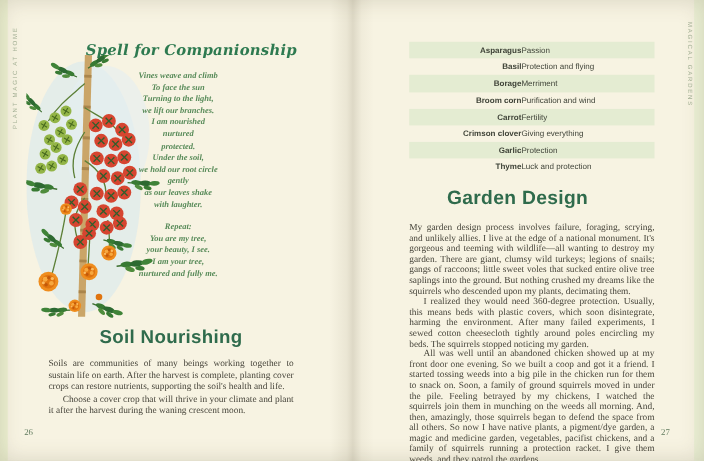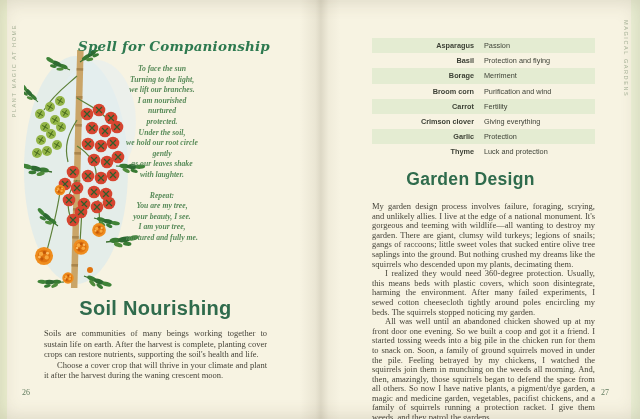--- a/index.html
+++ b/index.html
@@ -23,29 +23,29 @@
   .spell{position:absolute;left:78px;top:38px;width:168px;text-align:center;}
   .spell-title{margin:0 0 10px;font-family:"DejaVu Serif",serif;font-style:italic;font-weight:600;
     font-size:13.5px;color:#2e7a50;white-space:nowrap;letter-spacing:.2px;}
   .spell-line{font-size:7.7px;line-height:10px;color:#8e997b;}
   .poem{margin-top:10px;}
   .poem-line{font-family:"Liberation Serif",serif;font-style:italic;font-weight:600;
     font-size:7.7px;line-height:10.6px;color:#578a58;}
   .soil{position:absolute;left:44px;top:297px;width:223px;}
   .section-title{margin:0;font-family:"Liberation Sans",sans-serif;font-weight:700;
     color:#2f6b4c;text-align:center;letter-spacing:.3px;}
-  .soil .section-title{font-size:20px;margin-bottom:8px;}
+  .soil .section-title{font-size:17px;margin-bottom:8px;}
   .body-p{margin:0;font-size:8.5px;line-height:10.6px;color:#46443a;text-align:justify;}
   .body-p + .body-p{text-indent:13px;}
 
   
   .plant-table{position:absolute;left:372px;top:38px;width:223px;font-family:"Liberation Sans",sans-serif;}
   .trow{display:flex;height:15.2px;align-items:center;}
   .trow:nth-of-type(odd){background:#e4ecd2;}
-  .tcell-left{width:102px;text-align:right;padding-right:10px;font-size:7.3px;font-weight:700;color:#3d4136;}
+  .tcell-left{width:102px;text-align:right;font-size:7.3px;font-weight:700;color:#3d4136;}
   .tcell-right{flex:1;font-size:7.3px;color:#3d4136;}
   .gd-title{position:absolute;left:359px;top:169px;width:223px;font-size:17.5px;}
   .gd-text{position:absolute;left:372px;top:202px;width:223px;}
   .gd-text .body-p{line-height:9.6px;}
 </style>
 </head>
 <body>
 
 <div class="spread">
   <div class="edge edge-left"></div>
@@ -162,20 +162,21 @@
       <circle cx="66" cy="220" r="3" fill="#e0740f"></circle>
     </svg>
 
     <div class="spell">
       <h2 class="spell-title">Spell for Companionship</h2>
       <div>
 
         </div>
       <div class="poem">
 
+      <div class="poem-line">Vines weave and climb</div>
           <div class="poem-line">To face the sun</div>
           <div class="poem-line">Turning to the light,</div>
           <div class="poem-line">we lift our branches.</div>
           <div class="poem-line">I am nourished</div>
           <div class="poem-line">nurtured</div>
           <div class="poem-line">protected.</div>
           <div class="poem-line">Under the soil,</div>
           <div class="poem-line">we hold our root circle</div>
           <div class="poem-line">gently</div>
           <div class="poem-line">as our leaves shake</div>

